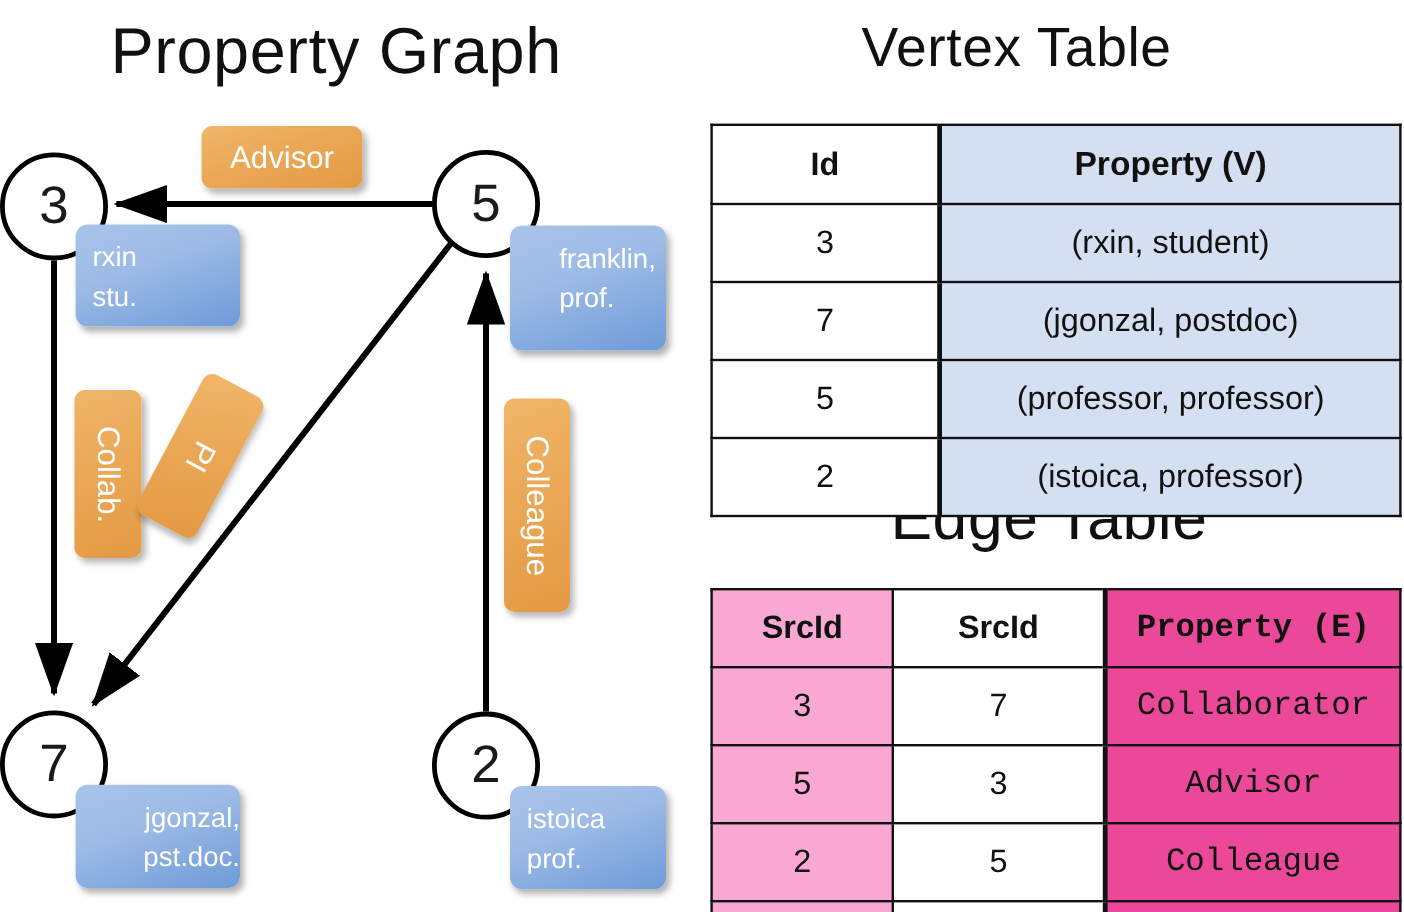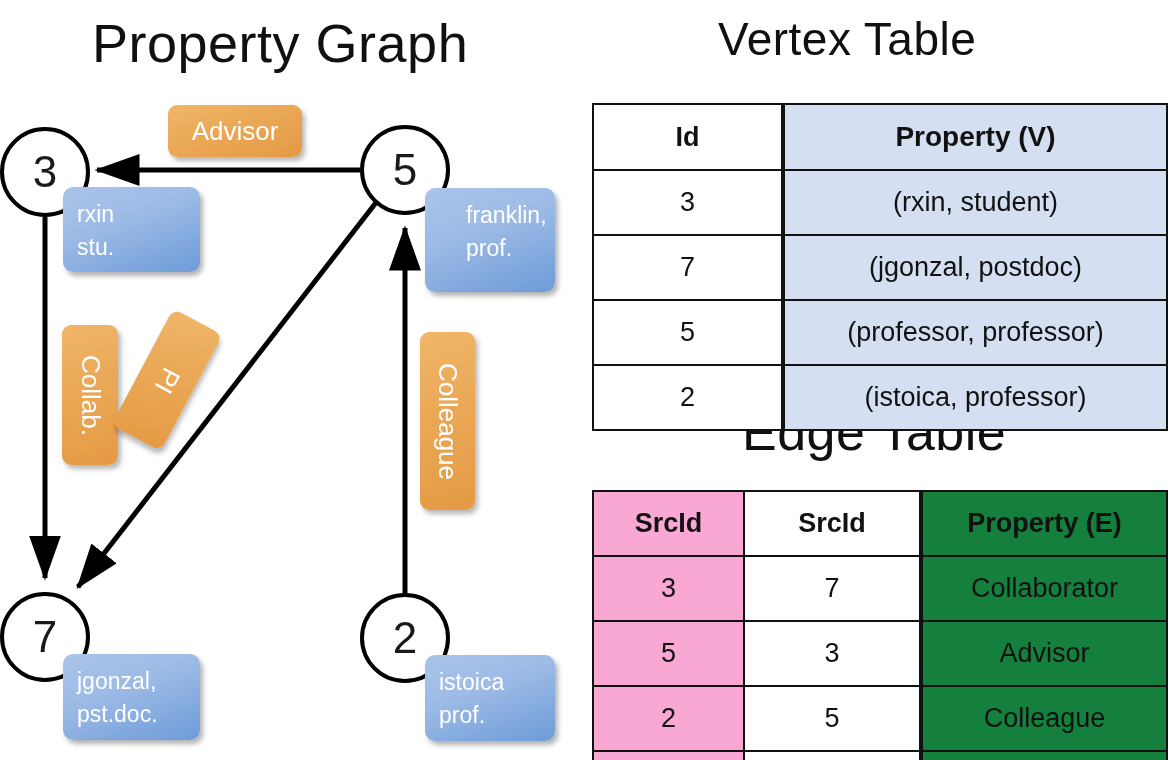--- a/index.html
+++ b/index.html
@@ -55,21 +55,21 @@
     font-size: 23px;
     line-height: 1.42;
     padding: 11px 0 0 14px;
     font-family: "Liberation Sans", sans-serif;
     font-weight: 400;
     z-index: 4;
     white-space: pre-line;
   }
   #prop-3 { left: 63px;  top: 187px; width: 137px; height: 85px; }
   #prop-5 { left: 425px; top: 188px; width: 130px; height: 104px; padding-left: 41px; }
-  #prop-7 { left: 63px;  top: 654px; width: 137px; height: 86px; }
+  #prop-7 { left: 63px;  top: 654px; width: 137px; height: 86px; text-align: right; }
   #prop-2 { left: 425px; top: 655px; width: 130px; height: 86px; }
 
   
   .edge-label {
     position: absolute;
     border-radius: 9px;
     background: linear-gradient(160deg, #f0b669 0%, #eaa856 45%, #e59a44 100%);
     box-shadow: 3px 4px 5px rgba(0,0,0,0.28);
     color: #ffffff;
     font-family: "Liberation Sans", sans-serif;
@@ -117,21 +117,21 @@
   #vertex-table { left: 592px; top: 103px; width: 576px; }
   #vertex-table th, #vertex-table td { height: 54px; font-size: 27px; }
   #vertex-table .col-id   { width: 190px; background: #ffffff; }
   #vertex-table .col-prop { background: #d4e0f2; border-left-width: 4px; }
   #vertex-table th.col-prop { font-size: 28px; }
 
   #edge-table { left: 592px; top: 490px; width: 576px; }
   #edge-table th, #edge-table td { height: 54px; font-size: 27px; }
   #edge-table .col-src { width: 151px; background: #f9a8d4; }
   #edge-table .col-dst { width: 177px; background: #ffffff; }
-  #edge-table .col-prop { background: #15803d; border-left-width: 4px; }
+  #edge-table .col-prop { background: #ec4899; border-left-width: 4px; font-family: Liberation Mono, monospace; }
 </style>
 </head>
 <body>
 
 <div id="root">
 
   <div class="big-title" id="title-property-graph">Property Graph</div>
 
   <div class="big-title" id="title-vertex-table">Vertex Table</div>
 

